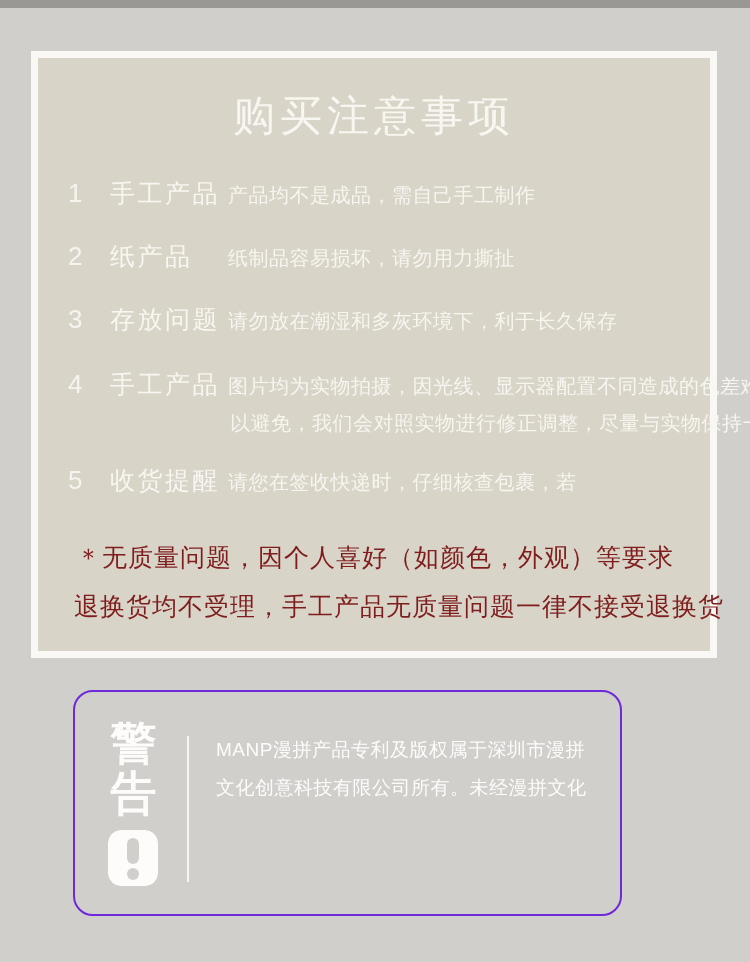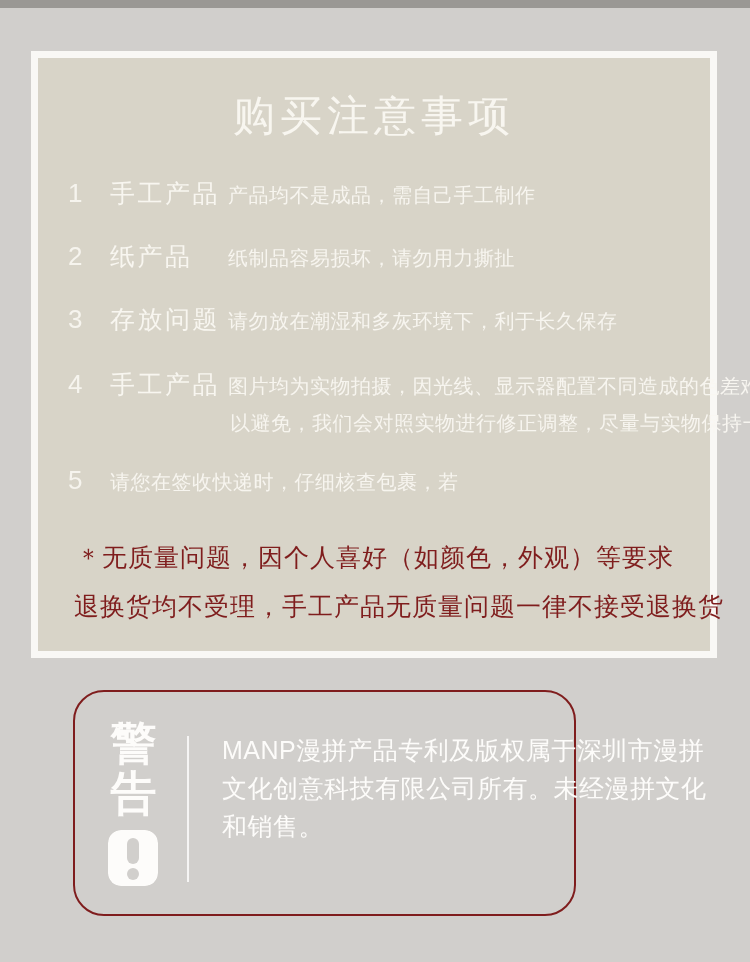--- a/index.html
+++ b/index.html
@@ -74,24 +74,24 @@
     letter-spacing:1px;
     line-height:34px;
     color:#7f1d1d;
     white-space:nowrap;
   }
   .footnote-1{left:38px;top:482px;}
   .footnote-2{left:36px;top:531px;}
   
   .warning-box{
     position:absolute;left:73px;top:682px;
-    width:503px;height:226px;
+    width:549px;height:226px;
     box-sizing:border-box;
-    border:2px solid #7f1d1d;
-    border-radius:31px;
+    border:2px solid #6d28d9;
+    border-radius:20px;
     background:transparent;
   }
   .warn-label{
     position:absolute;left:32px;top:26px;
     width:1.15em;
     font-size:46px;font-weight:600;
     line-height:50px;
     letter-spacing:0;
     color:#fdfcfa;
     word-break:break-all;
@@ -101,23 +101,23 @@
     position:absolute;left:33px;top:138px;
     width:50px;height:56px;
     display:block;
   }
   .warn-divider{
     position:absolute;left:112px;top:44px;
     width:2px;height:146px;
     background:rgba(253,252,250,0.85);
   }
   .warn-text{
-    position:absolute;left:147px;top:39px;
+    position:absolute;left:141px;top:39px;
     width:440px;
-    font-size:25px;font-weight:500;
+    font-size:19px;font-weight:500;
     letter-spacing:0.5px;
     color:#fdfcfa;
   }
   .warn-text .wline{
     line-height:38px;height:38px;
     white-space:nowrap;
   }
 </style>
 </head>
 <body>
@@ -147,20 +147,21 @@
 
     <div class="row row-4">
       <span class="num">4</span>
       <span class="label">手工产品</span>
       <span class="desc">图片均为实物拍摄，因光线、显示器配置不同造成的色差难</span>
     </div>
     <div class="cont-line cont-4">以避免，我们会对照实物进行修正调整，尽量与实物保持一致。</div>
 
     <div class="row row-5">
       <span class="num">5</span>
+      <span class="label">收货提醒</span>
       <span class="desc">请您在签收快递时，仔细核查包裹，若</span>
     </div>
 
     <div class="footnote footnote-1">＊无质量问题，因个人喜好（如颜色，外观）等要求</div>
     <div class="footnote footnote-2">退换货均不受理，手工产品无质量问题一律不接受退换货</div>
   </div>
 
   <div class="warning-box">
     <div class="warn-label">警告</div>
 
@@ -173,17 +174,16 @@
         </mask>
       </defs>
       <rect x="0" y="0" width="50" height="56" rx="13" fill="#fdfcfa" mask="url(#excl-mask)"></rect>
     </svg>
 
     <div class="warn-divider"></div>
 
     <div class="warn-text">
       <div class="wline">MANP漫拼产品专利及版权属于深圳市漫拼</div>
       <div class="wline">文化创意科技有限公司所有。未经漫拼文化</div>
-      <div class="wline">和销售。</div>
     </div>
   </div>
 
 </div>
 
 </body></html>

